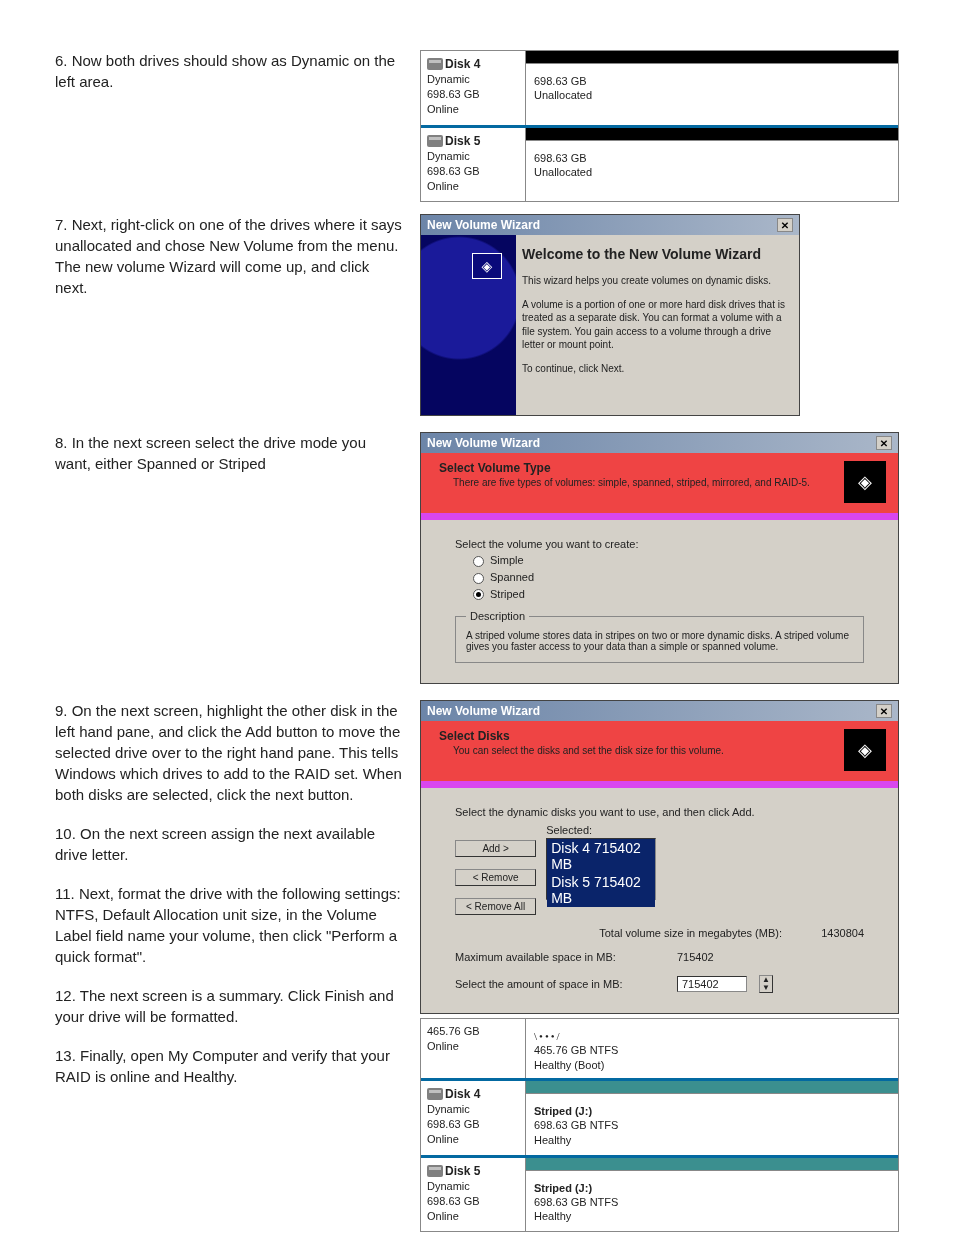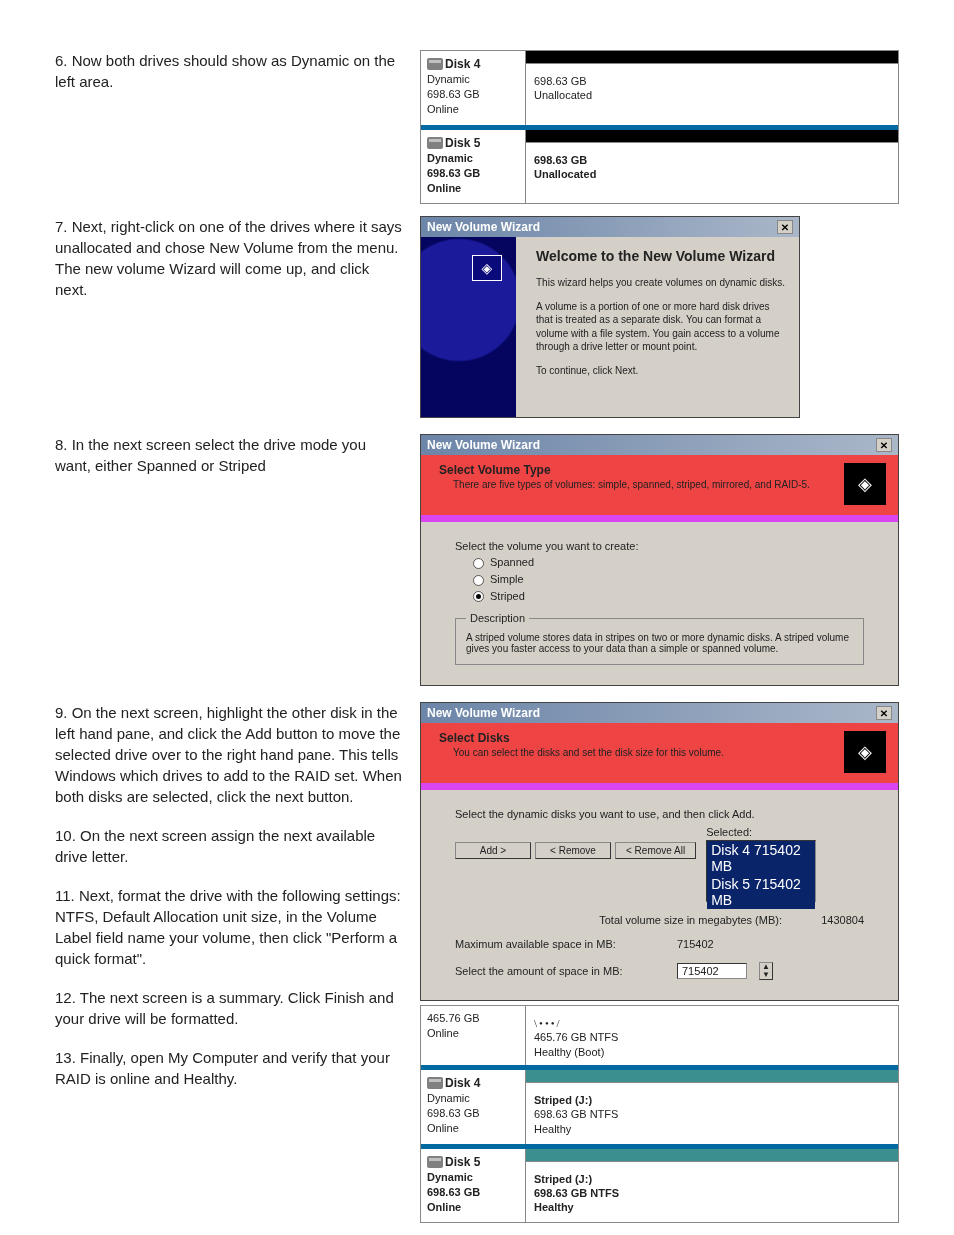--- a/index.html
+++ b/index.html
@@ -3,57 +3,57 @@
   <meta charset="utf-8">
   <style>
     * { box-sizing: border-box; margin: 0; padding: 0; }
     body { font-family: Arial, Helvetica, sans-serif; font-size: 15px; color: #222; background: #fff; width: 954px; margin: 0 auto; padding: 50px 55px; }
     .row { display: flex; align-items: flex-start; margin-bottom: 12px; gap: 15px; }
     .left-col { width: 350px; flex-shrink: 0; line-height: 1.4; }
     .right-col { flex: 1; }
     .instr { margin-bottom: 18px; }
     
     .disk-group { border: 1px solid #888; background: #fff; }
-    .disk-row { display: flex; border-bottom: 5px solid #0369a1; }
-    .disk-row:last-child { border-bottom: none; font-weight: bold; }
+    .disk-row { display: flex; border-bottom: 3px solid #0369a1; }
+    .disk-row:last-child { border-bottom: none; }
     .disk-info { width: 105px; padding: 5px 6px 8px 6px; font-size: 11px; line-height: 1.35; border-right: 1px solid #888; }
     .disk-info b { font-size: 12px; }
     .disk-partition { flex: 1; display: flex; flex-direction: column; }
     .disk-bar { height: 12px; background: #000; }
     .disk-bar.teal { background: #3b8f8f; }
     .disk-pinfo { padding: 10px 8px 6px 8px; font-size: 11px; line-height: 1.3; border-top: 1px solid #888; }
     .disk-icon { display:inline-block; width:16px; height:12px; background:#808080; position:relative; top:2px; margin-right:2px; border-radius:2px; }
     .disk-icon::after{content:"";position:absolute;left:2px;right:2px;top:2px;height:3px;background:#c0c0c0;}
     
     .wizard { border: 1px solid #444; font-size: 11px; margin-bottom: 4px; }
     .wiz-title { background: #7b8fad; background: linear-gradient(to right, #6c85a8, #aab7c9); color: #fff; font-weight: bold; padding: 3px 6px; font-size: 12px; display:flex; justify-content:space-between; align-items:flex-start; }
     .wiz-title .xbtn { background:#d4d0c8; color:#000; font-size:10px; width:16px; height:14px; display:inline-flex; align-items:center; justify-content:center; border:1px solid #888; font-family:sans-serif; }
     .welcome-body { display:flex; background:#d4d0c8; }
     .welcome-img { width:95px; background:#0a0a7a; background: radial-gradient(circle at 40% 35%, #1a1a9a 60px, #050560 62px); margin:0; position:relative; min-height:170px; }
     .welcome-icon { position:absolute; top:18px; right:14px; width:30px; height:26px; border:1px solid #fff; background:#0a0a7a; color:#fff; display:flex; align-items:center; justify-content:center; font-size:14px; }
-    .welcome-txt { padding:10px 12px 30px 20px; flex:1; font-size:11px; line-height:1.35; }
+    .welcome-txt { padding:10px 12px 30px 6px; flex:1; font-size:11px; line-height:1.35; }
     .welcome-txt h3 { font-size:14px; font-weight:bold; margin-bottom:10px; font-family: Tahoma, Arial; }
     .welcome-txt p { margin-bottom:10px; font-size:10px; }
     .header-band { background:#ef4444; padding:8px 12px 10px 0; display:flex; align-items:flex-start; border-bottom:7px solid #d946ef; }
     .header-txt { flex:1; padding-left:18px; }
     .header-txt b { font-size:12px; }
     .header-txt .sub { font-size:10px; margin-top:2px; padding-left:14px; }
     .side-icon { width:42px; height:42px; background:#000; display:flex; align-items:center; justify-content:center; color:#fff; font-size:18px; margin-left:8px; }
     .inner { background:#d4d0c8; padding:18px 34px 20px 34px; font-size:11px; }
     .inner label { display:block; margin:4px 0 4px 18px; font-size:11px; }
     .inner .fs { border:1px solid #888; margin-top:10px; padding:8px 10px 10px 10px; font-size:10px; }
     .inner .fs legend { font-size:11px; padding:0 4px; }
     .radio { display:inline-block; width:11px; height:11px; border-radius:50%; border:1px solid #555; margin-right:6px; background:#fff; vertical-align:middle; position:relative; }
     .radio.sel::after { content:""; position:absolute; inset:2px; background:#000; border-radius:50%; }
     
     .sel-disks-area { display:flex; gap:10px; align-items:flex-start; margin-top:6px; }
     .listbox { border:1px inset #888; background:#fff; width:110px; height:62px; font-size:14px; }
     .listbox .item { padding:1px 4px; }
     .listbox .item.hl { background:#0a246a; color:#fff; }
-    .btn-stack { display:flex; flex-direction:row; gap:4px; }
+    .btn-stack { display:flex; flex-direction:column; gap:12px; }
     .smallbtn { border:1px outset #888; background:#d4d0c8; font-size:10px; padding:2px 10px; text-align:center; min-width:76px; }
     .row2 { display:flex; align-items:center; gap:12px; margin-top:12px; font-size:11px; }
     .num-input { border:1px inset #888; background:#fff; font-size:11px; padding:1px 4px; width:70px; }
   </style>
 </head>
 <body>
 
 <div class="row">
   <div class="left-col">
     <div class="instr">6. Now both drives should show as Dynamic on the left area.</div>
@@ -131,22 +131,22 @@
       </div>
       <div class="header-band">
         <div class="header-txt">
           <b>Select Volume Type</b>
           <div class="sub">There are five types of volumes: simple, spanned, striped, mirrored, and RAID-5.</div>
         </div>
         <div class="side-icon">◈</div>
       </div>
       <div class="inner">
         <div>Select the volume you want to create:</div>
+        <label><span class="radio"></span><span>Simple</span></label>
         <label><span class="radio"></span><span>Spanned</span></label>
-        <label><span class="radio"></span><span>Simple</span></label>
         <label><span class="radio sel"></span><span>Striped</span></label>
         <fieldset class="fs">
           <legend>Description</legend>
           <span>A striped volume stores data in stripes on two or more dynamic disks. A striped volume gives you faster access to your data than a simple or spanned volume.</span>
         </fieldset>
       </div>
     </div>
   </div>
 </div>
 

